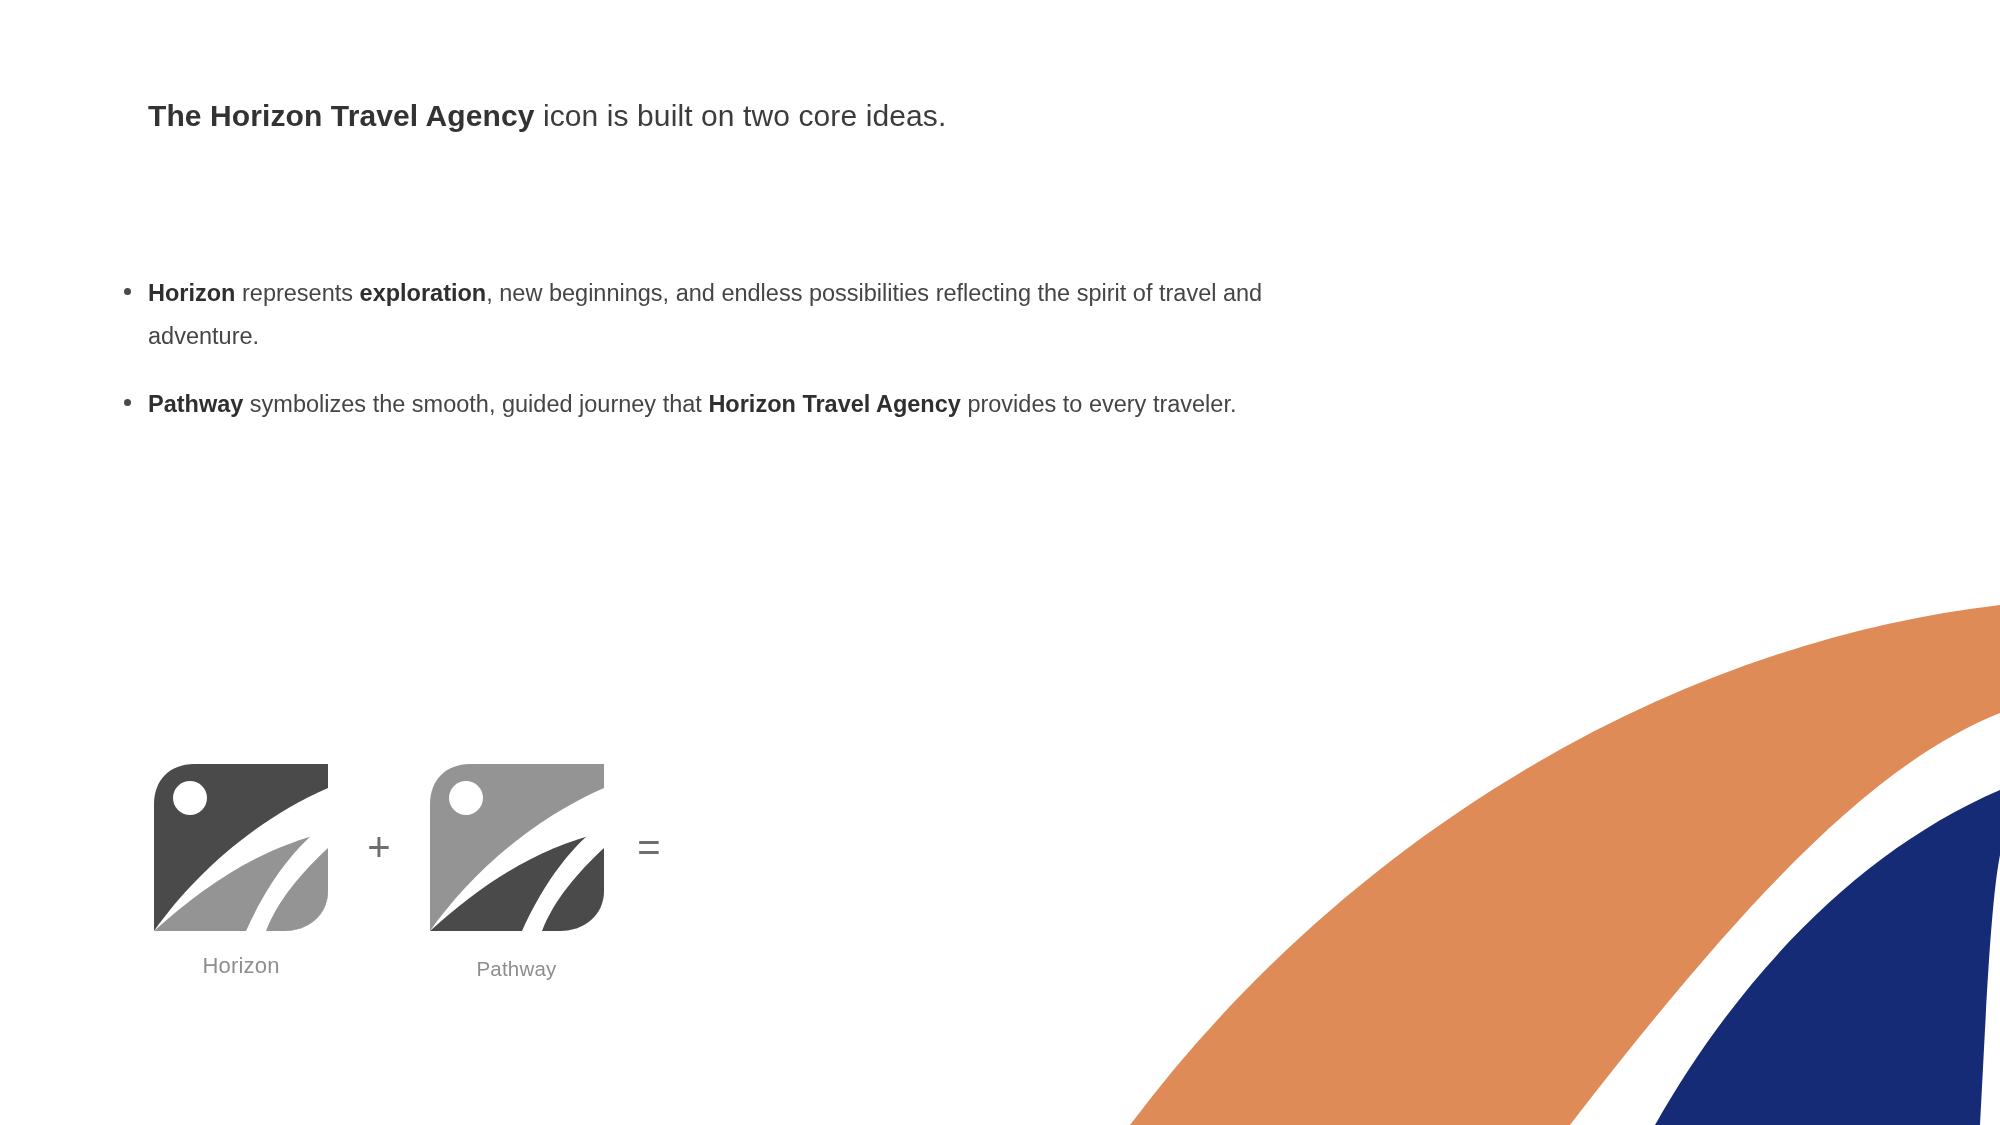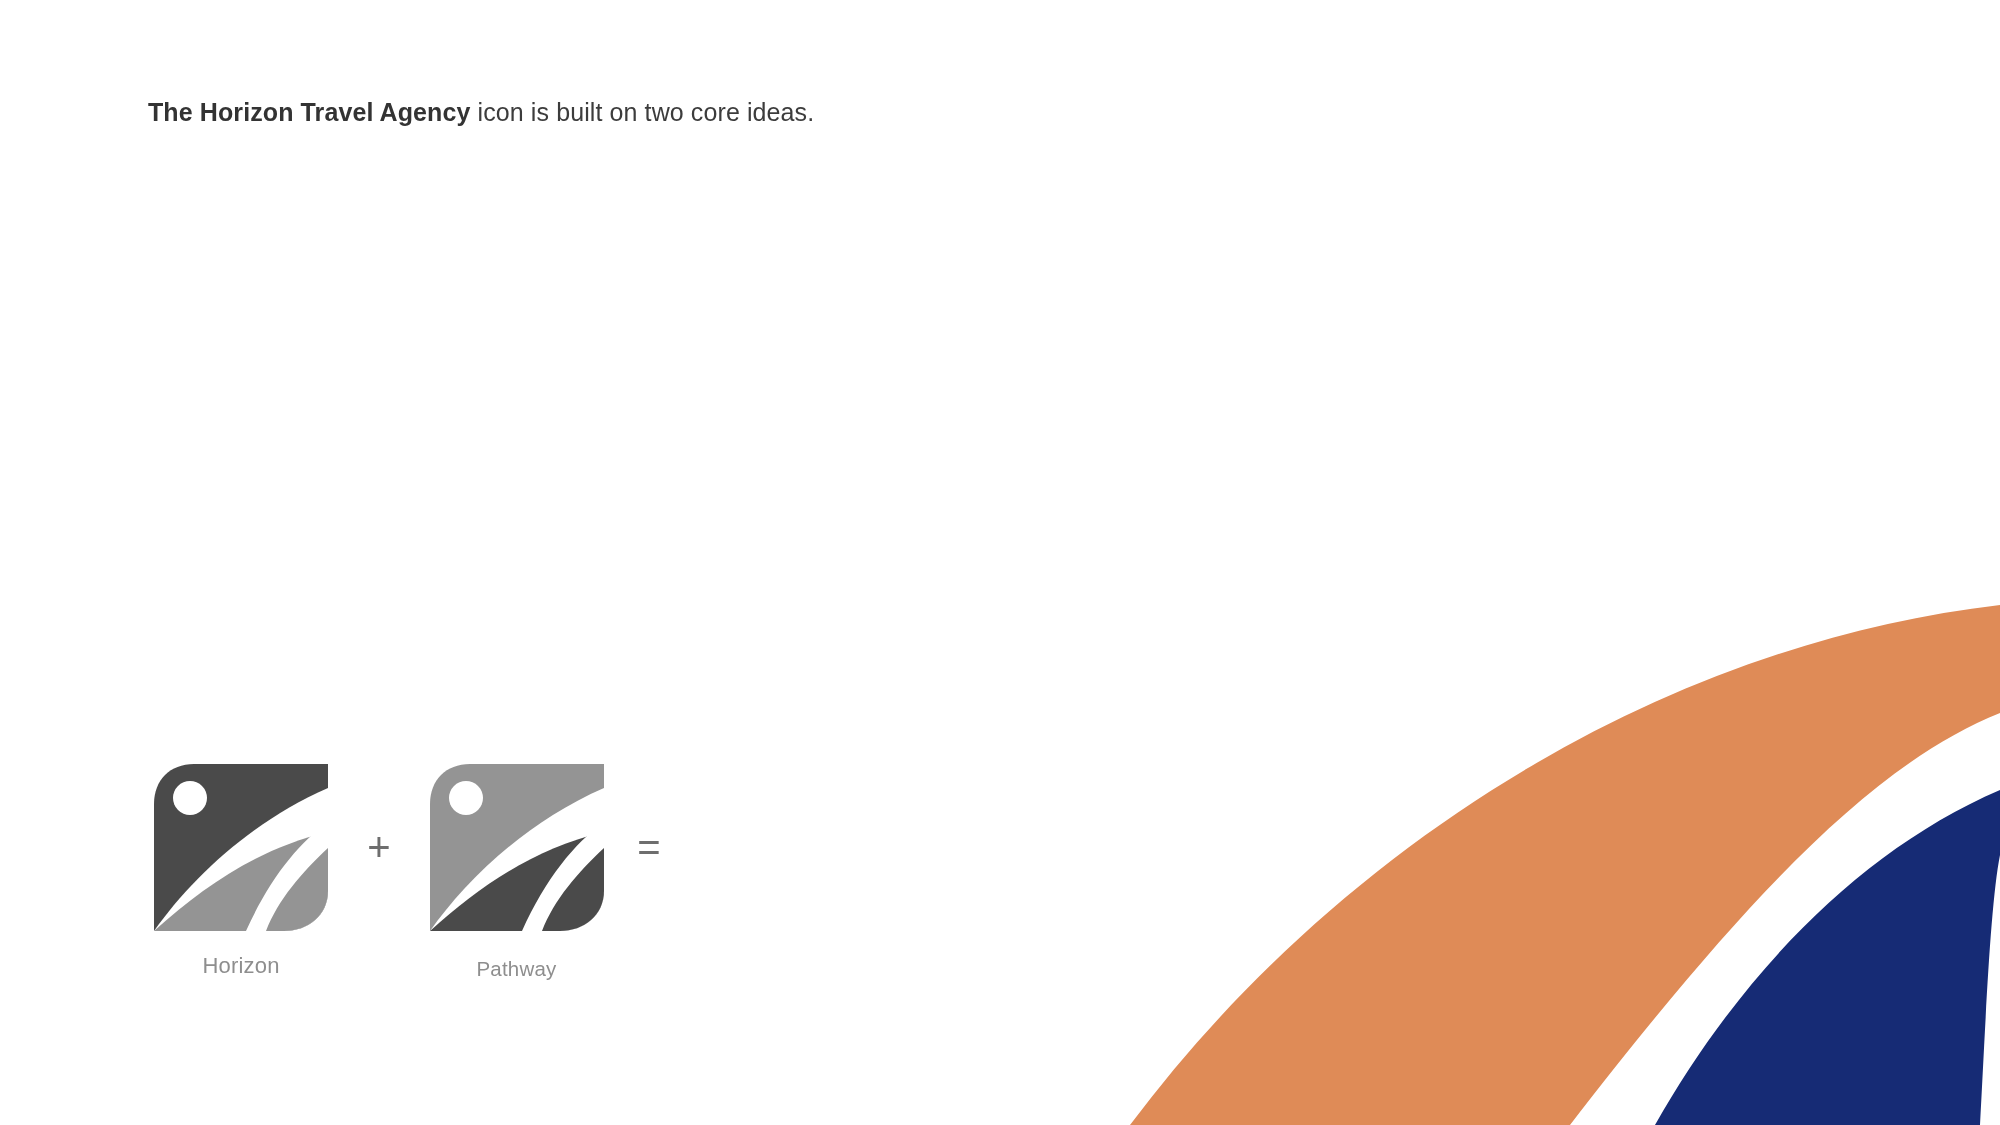--- a/index.html
+++ b/index.html
@@ -25,21 +25,21 @@
     height: 520px;
     pointer-events: none;
   }
 
   
   .headline {
     position: absolute;
     left: 148px;
     top: 96px;
     width: 1150px;
-    font-size: 25px;
+    font-size: 30px;
     line-height: 1.30;
     color: #3c3c3c;
     font-weight: 400;
     letter-spacing: 0.1px;
   }
   .headline b { font-weight: 700; color: #333333; }
 
   
   .bullets {
     position: absolute;
@@ -114,20 +114,22 @@
 <svg class="deco" viewBox="0 0 900 520" preserveAspectRatio="none" xmlns="http://www.w3.org/2000/svg">
   <path d="M900 0 C 560 40, 240 240, 30 520 L 470 520 C 640 300, 770 160, 900 108 Z" fill="#df8b57"></path>
   <path d="M900 185 C 760 245, 640 370, 555 520 L 880 520 C 885 430, 890 300, 900 250 Z" fill="#162b75"></path>
 </svg>
 
 <div class="headline">
   <b>The Horizon Travel Agency</b><span> icon is built on two core ideas.</span><br>
 </div>
 
 <div class="bullets">
+  <div class="bullet" id="b0"><b>Horizon</b><span> represents </span><b>exploration</b><span>, new beginnings, and endless possibilities reflecting the spirit of travel and adventure.</span></div>
+  <div class="bullet" id="b1"><b>Pathway</b><span> symbolizes the smooth, guided journey that </span><b>Horizon Travel Agency</b><span> provides to every traveler.</span></div>
 </div>
 
 <div class="equation">
 
   <div class="eq-item icon-horizon">
     <svg class="icon-box" viewBox="0 0 182 175" xmlns="http://www.w3.org/2000/svg">
       <path d="M4 44 C4 20 20 4 44 4 L178 4 L178 4 L178 131 C178 155 158 171 134 171 L4 171 Z" fill="#4a4a4a"></path>
       <path d="M4 171 C 40 120, 100 62, 178 28 L178 131 C178 155 158 171 134 171 Z" fill="#ffffff"></path>
       <path d="M4 171 C 55 125, 110 88, 178 72 L178 131 C178 155 158 171 134 171 Z" fill="#949494"></path>
       <path d="M96 171 C 120 118, 148 84, 178 62 L178 88 C 152 112, 128 140, 116 171 Z" fill="#ffffff"></path>

